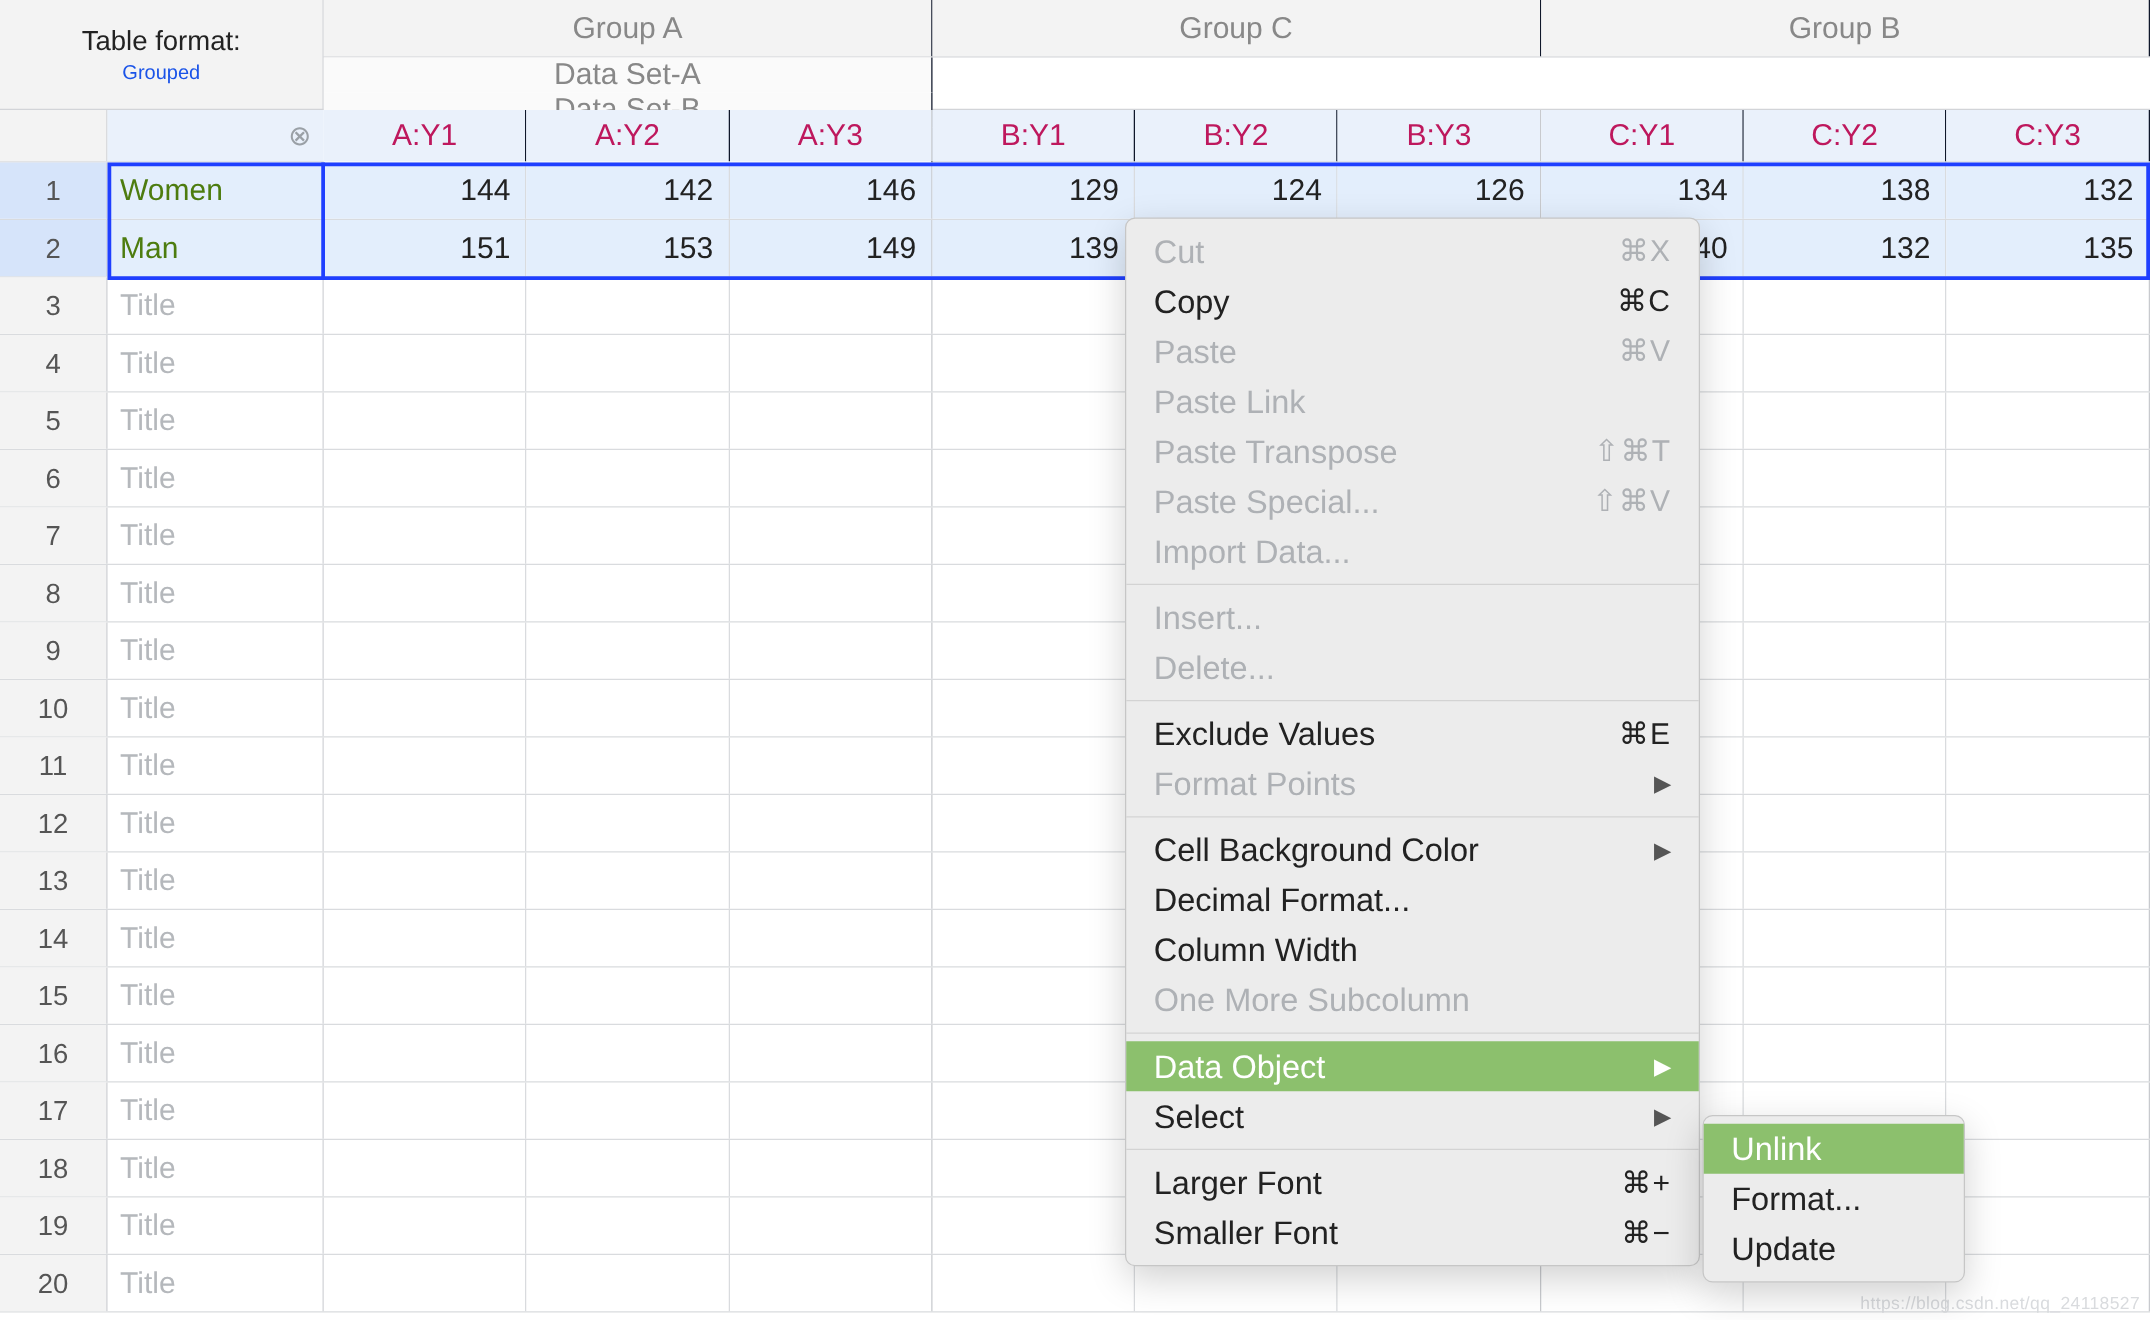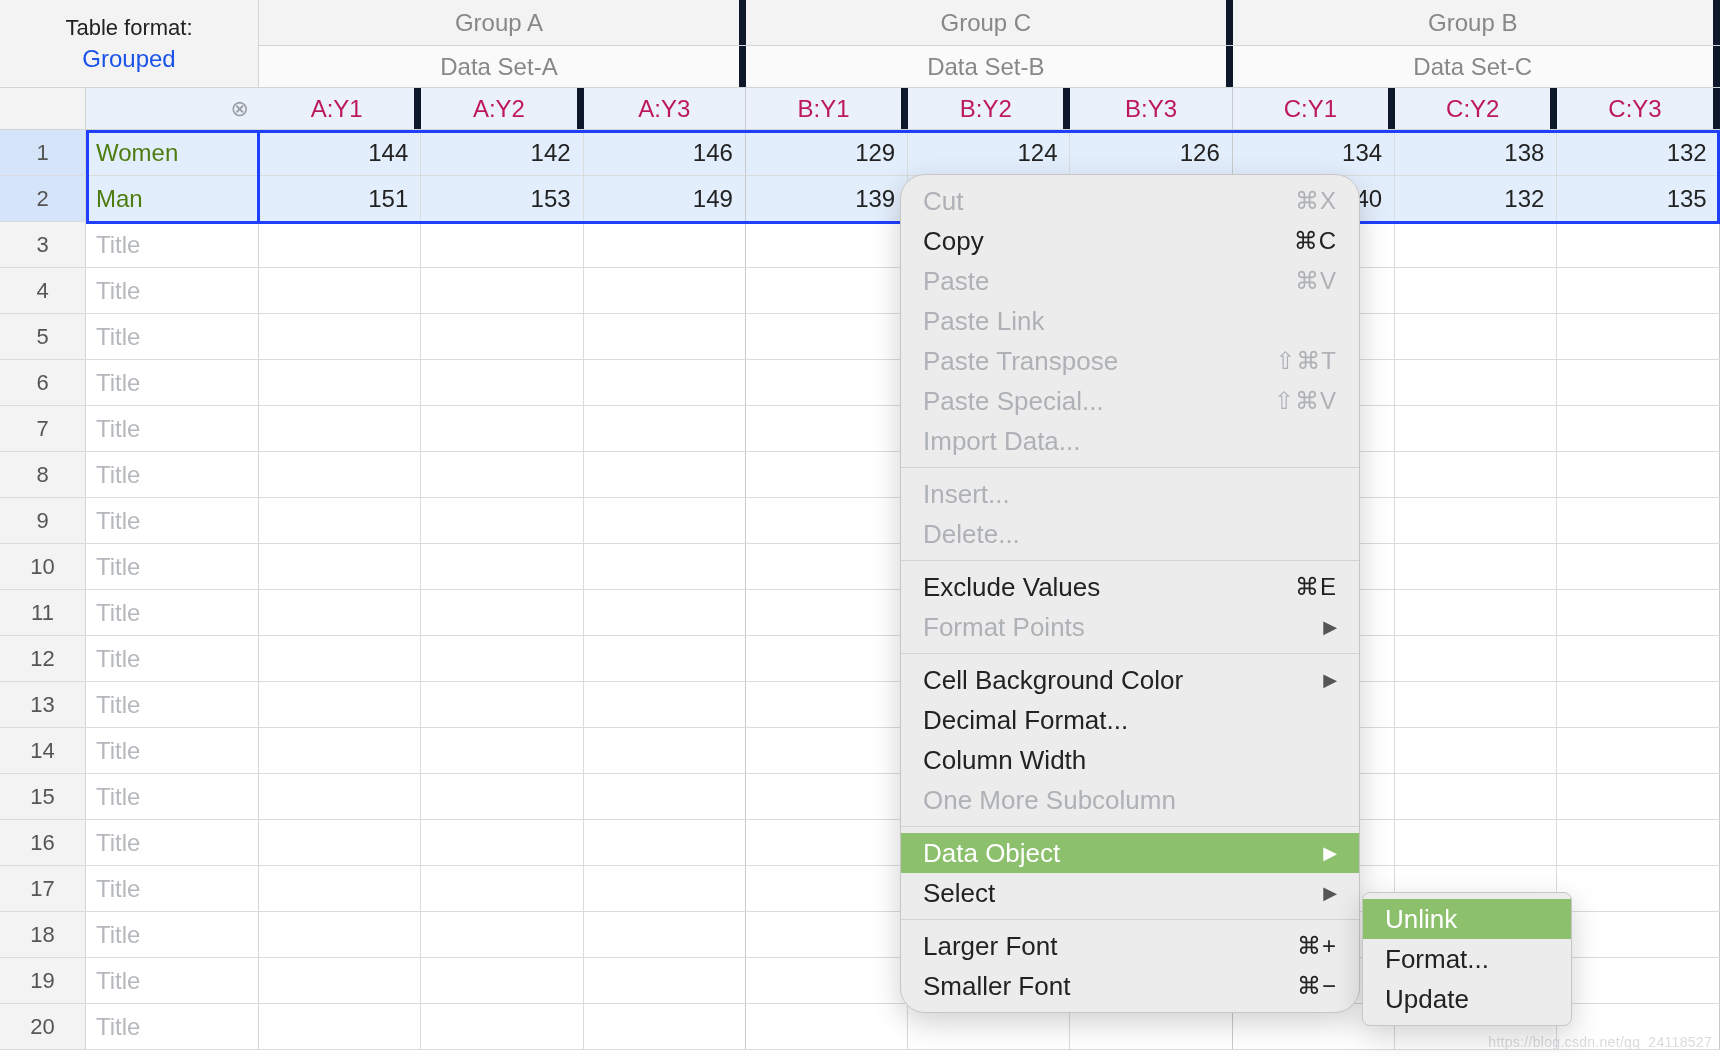--- a/index.html
+++ b/index.html
@@ -20,44 +20,44 @@
     --label-w: 173px;       
     --data-w: 162.3px;      
     --header-h: 36px;
     --row-h: 46px;
   }
 
   
   .header-row { display: flex; border-bottom: 1px solid #d2d4d8; }
   .header-cell {
     display: flex; align-items: center; justify-content: center;
-    border-right: 7px solid #0f172a;
+    border-right: 1px solid #0f172a;
     color: #888; font-size: 24px;
     background: #fafafa;
   }
   .header-cell.strong { background: #f3f3f3; }
 
   .corner-col { width: calc(var(--rownum-w) + var(--label-w)); flex-shrink: 0; }
   .data3      { width: calc(var(--data-w) * 3); flex-shrink: 0; }
   .data1      { width: var(--data-w); flex-shrink: 0; }
 
   .row-groups   { height: 46px; }
-  .row-datasets { height: 42px; }
+  .row-datasets { height: 42px; flex-direction: column; }
   .row-subcols  { height: 42px; }
 
   .corner-box {
     height: calc(46px + 42px);
     display: flex; flex-direction: column;
     align-items: center; justify-content: center;
     background: #f3f3f3;
     border-right: 1px solid #d2d4d8;
     border-bottom: 1px solid #d2d4d8;
   }
   .corner-box .lbl1 { color: #222; font-size: 22px; }
-  .corner-box .lbl2 { color: #1a53e8; font-size: 24px; margin-top: 4px; }
+  .corner-box .lbl2 { color: #1a53e8; font-size: 16px; margin-top: 4px; }
 
   .row-subcols .header-cell { color: #be185d; background: #eaf1fb; }
   .row-subcols .corner-col { display: flex; }
 
   .subcorner-left  { width: var(--rownum-w); border-right: 1px solid #d2d4d8; background: #f3f3f3; }
   .subcorner-right {
     width: var(--label-w);
     background: #eaf1fb;
     display: flex; align-items: center; justify-content: flex-end;
     padding-right: 10px;
@@ -122,21 +122,21 @@
   .menu {
     position: absolute;
     background: #ececec;
     border: 1px solid #c6c6c6;
     border-radius: 8px;
     box-shadow: 0 10px 30px rgba(0,0,0,.18);
     padding: 6px 0;
     font-size: 26px;
     z-index: 10;
   }
-  .menu-main { left: 900px; top: 174px; width: 460px; border-radius: 25px; }
+  .menu-main { left: 900px; top: 174px; width: 460px; }
   .menu-sub  { left: 1362px; top: 892px; width: 210px; z-index: 11; }
 
   .menu-item {
     display: flex; align-items: center;
     height: 40px;
     padding: 0 22px;
     color: #222;
     white-space: nowrap;
   }
   .menu-item .spacer { flex: 1; }

